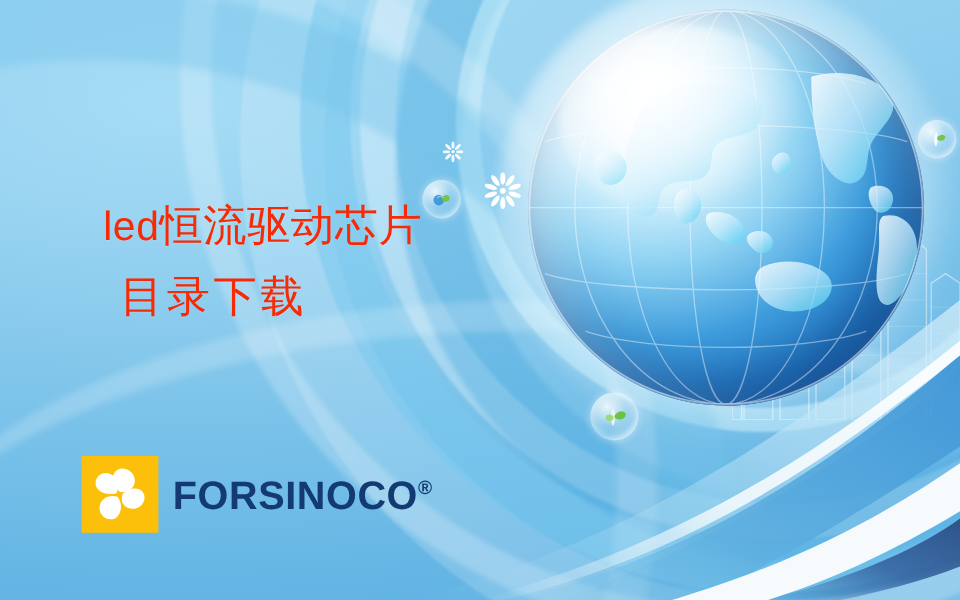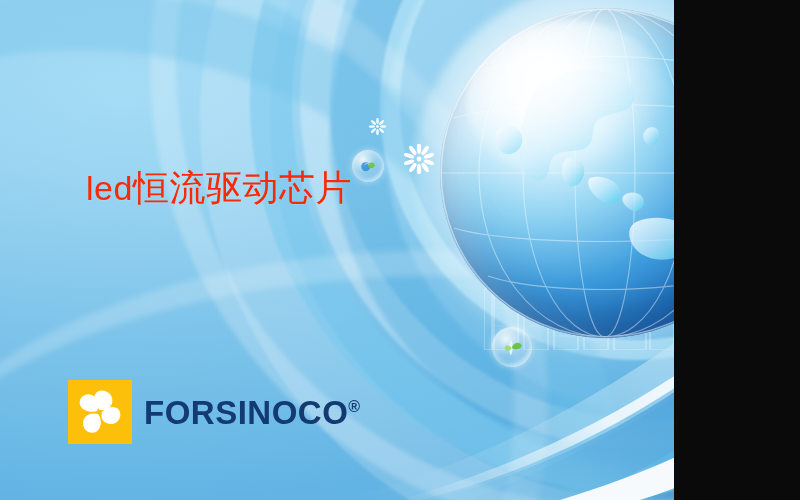--- a/index.html
+++ b/index.html
@@ -1,20 +1,20 @@
 <!DOCTYPE html>
 <html><head>
 <meta charset="utf-8">
 <style>
   html,body{margin:0;padding:0;background:#0a0a0a;}
   body{font-family:"Liberation Sans",sans-serif;}
 
   #stage{
     position:relative;
-    width:674px;height:500px;
+    width:800px;height:500px;
     overflow:hidden;
     background:#fde047;
   }
 
   
   .bg-base{
     position:absolute;inset:0;
     background:
       radial-gradient(120% 90% at 18% 18%, #a3dbf5 0%, #8ecdee 38%, #79c2ea 70%, #61b3e4 100%);
   }
@@ -368,20 +368,21 @@
       <path d="M560 260 C660 230 730 194 800 146 L800 186 C740 222 690 244 640 260 Z" fill="#f6fafd"></path>
 
       <path d="M640 260 C720 238 770 214 800 192 L800 232 C770 244 730 254 700 260 Z" fill="url(#rb3)"></path>
     </svg>
   </div>
 
   <div class="headline">
     <div class="l1">
       <span class="lat">led</span><span>恒流驱动芯片</span>
     </div>
+    <div class="l2">目录下载</div>
   </div>
 
   <div class="logo">
     <span class="logo-mark">
       <svg viewBox="0 0 64 64">
         <g fill="#ffffff">
           <path d="M32 30 C27 26 24 18 28 13 C33 8 42 11 44 18 C46 25 40 31 32 30 Z"></path>
           <path d="M34 32 C38 27 47 25 51 30 C55 36 50 44 43 44 C36 44 32 39 34 32 Z"></path>
           <path d="M30 34 C34 39 34 48 28 52 C21 55 14 49 15 42 C16 35 23 32 30 34 Z"></path>
           <path d="M29 31 C23 33 14 31 12 25 C10 18 17 12 24 15 C30 18 32 25 29 31 Z"></path>

